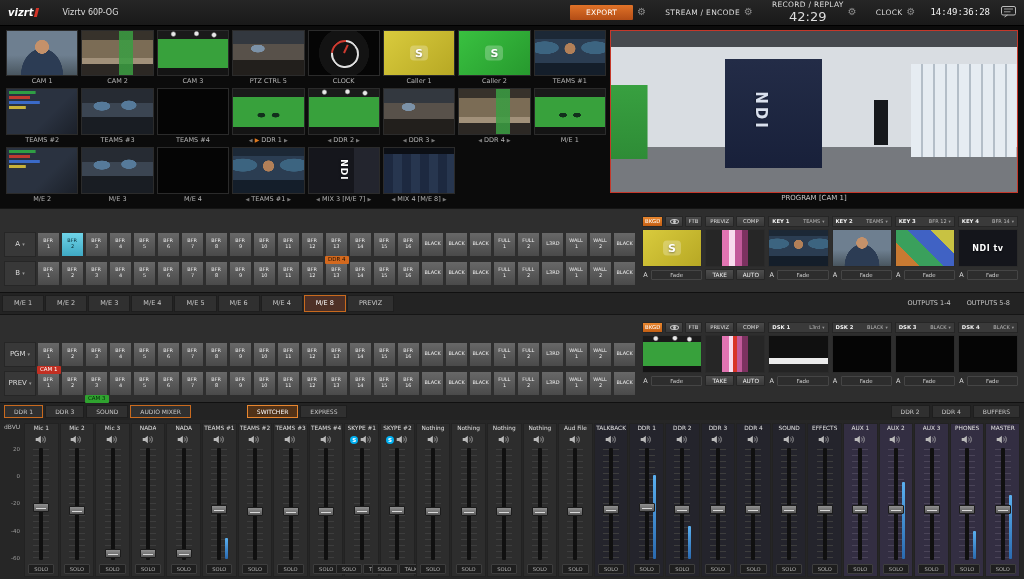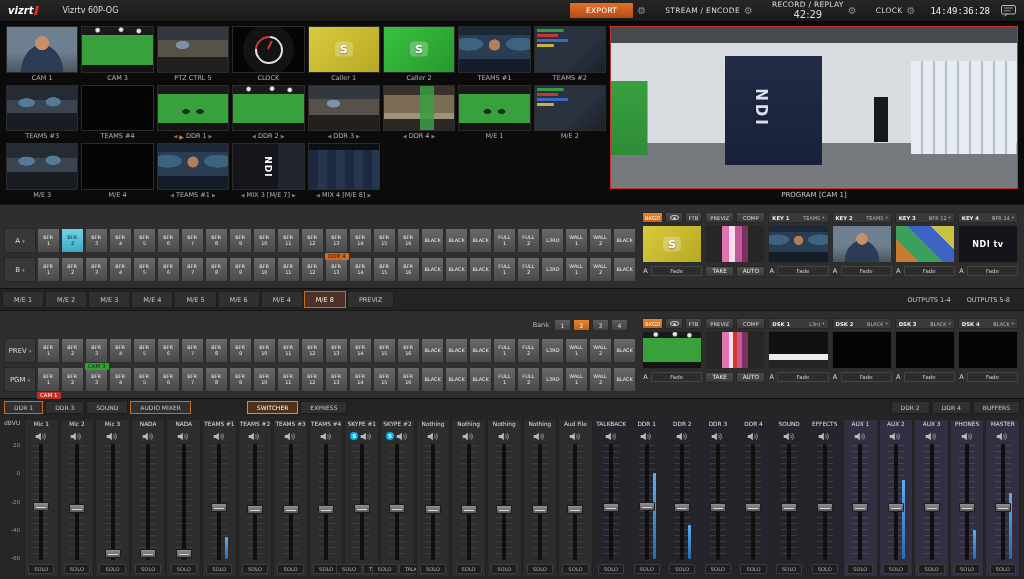--- a/index.html
+++ b/index.html
@@ -11,21 +11,21 @@
 
 .topbar{flex:0 0 22px;display:flex;align-items:center;background:linear-gradient(#262626,#191919);padding:0 8px;gap:10px;border-bottom:1px solid #000}
 .logo{font-size:10px;font-weight:bold;color:#fff;font-style:italic;display:flex;align-items:center;gap:2px}
 .logo-mark{width:3px;height:9px;background:#d23327;display:inline-block;transform:skewX(-14deg)}
 .title{font-size:8px;color:#ddd;margin-left:14px}
 .tb-right{margin-left:auto;display:flex;align-items:center;gap:11px}
 .tb-group{display:flex;align-items:center;gap:4px;padding:0 4px}
 .export-btn{background:linear-gradient(#e07228,#b34d16);color:#fff;font-size:7.5px;padding:3px 16px;border-radius:1px;letter-spacing:.3px}
 .tb-text{font-size:7.5px;color:#ddd;letter-spacing:.3px;cursor:pointer;white-space:nowrap}
 .tb-col{display:flex;flex-direction:column;align-items:center;line-height:1.2}
-.tb-time{font-size:10px;color:#ddd}
+.tb-time{font-size:13px;color:#ddd}
 .gear{font-size:10px;color:#8a8a8a;cursor:pointer;line-height:1}
 .tb-clock{font-size:9px;color:#f2f2f2;font-family:"DejaVu Sans Mono",monospace}
 .msg-icon{display:flex;align-items:center;cursor:pointer}
 
 
 .thumb{position:relative;overflow:hidden;background:#000;border:1px solid #2b2b2b;min-height:0}
 .vlogo{position:absolute;left:50%;top:50%;transform:translate(-50%,-50%);color:#fff;font-weight:bold;font-size:12px;text-shadow:0 1px 2px rgba(0,0,0,.4);white-space:nowrap}
 .vlogo-skype{background:rgba(255,255,255,.25);border-radius:4px;padding:1px 5px;font-size:11px}
 .vlogo-ndi{transform:translate(-50%,-50%) rotate(90deg);font-size:9px;letter-spacing:1px}
 .vlogo-nditv{font-size:8px;letter-spacing:.5px}
@@ -186,20 +186,26 @@
 
   <section class="monitors">
     <div class="mon-grid">
         <div class="mon-cell">
           <div class="thumb kind-person"></div>
           <div class="mon-label">
             <span>CAM 1</span>
           </div>
         </div>
         <div class="mon-cell">
+          <div class="thumb kind-studio"></div>
+          <div class="mon-label">
+            <span>CAM 2</span>
+          </div>
+        </div>
+        <div class="mon-cell">
           <div class="thumb kind-greenscreen"></div>
           <div class="mon-label">
             <span>CAM 3</span>
           </div>
         </div>
         <div class="mon-cell">
           <div class="thumb kind-controlroom2"></div>
           <div class="mon-label">
             <span>PTZ CTRL 5</span>
           </div>
@@ -642,146 +648,139 @@
       <div class="me-tab active">M/E 8</div>
       <div class="me-tab">PREVIZ</div>
       <div class="me-right">
         <span class="me-out">OUTPUTS 1-4</span>
         <span class="me-out">OUTPUTS 5-8</span>
       </div>
     </nav>
 
   <section class="switcher" id="sw2">
     <div class="sw-left">
-        <div class="bank-row">
-          <span class="bank-label">Bank</span>
-          <button class="bank-btn">1</button>
-          <button class="bank-btn active">2</button>
-          <button class="bank-btn">3</button>
-          <button class="bank-btn">4</button>
+        <div class="bus-row">
+          <div class="row-label">
+            <span>PGM</span>
+            <span class="caret">▾</span>
+          </div>
+          <button class="src-btn">
+            <span class="bt">BFR</span>
+            <span class="bb">1</span>
+            <span class="chip chip-red">CAM 1</span>
+          </button>
+          <button class="src-btn">
+            <span class="bt">BFR</span>
+            <span class="bb">2</span>
+          </button>
+          <button class="src-btn">
+            <span class="bt">BFR</span>
+            <span class="bb">3</span>
+          </button>
+          <button class="src-btn">
+            <span class="bt">BFR</span>
+            <span class="bb">4</span>
+          </button>
+          <button class="src-btn">
+            <span class="bt">BFR</span>
+            <span class="bb">5</span>
+          </button>
+          <button class="src-btn">
+            <span class="bt">BFR</span>
+            <span class="bb">6</span>
+          </button>
+          <button class="src-btn">
+            <span class="bt">BFR</span>
+            <span class="bb">7</span>
+          </button>
+          <button class="src-btn">
+            <span class="bt">BFR</span>
+            <span class="bb">8</span>
+          </button>
+          <button class="src-btn">
+            <span class="bt">BFR</span>
+            <span class="bb">9</span>
+          </button>
+          <button class="src-btn">
+            <span class="bt">BFR</span>
+            <span class="bb">10</span>
+          </button>
+          <button class="src-btn">
+            <span class="bt">BFR</span>
+            <span class="bb">11</span>
+          </button>
+          <button class="src-btn">
+            <span class="bt">BFR</span>
+            <span class="bb">12</span>
+          </button>
+          <button class="src-btn">
+            <span class="bt">BFR</span>
+            <span class="bb">13</span>
+          </button>
+          <button class="src-btn">
+            <span class="bt">BFR</span>
+            <span class="bb">14</span>
+          </button>
+          <button class="src-btn">
+            <span class="bt">BFR</span>
+            <span class="bb">15</span>
+          </button>
+          <button class="src-btn">
+            <span class="bt">BFR</span>
+            <span class="bb">16</span>
+          </button>
+          <button class="src-btn">
+            <span class="bt">BLACK</span>
+          </button>
+          <button class="src-btn">
+            <span class="bt">BLACK</span>
+          </button>
+          <button class="src-btn">
+            <span class="bt">BLACK</span>
+          </button>
+          <button class="src-btn">
+            <span class="bt">FULL</span>
+            <span class="bb">1</span>
+          </button>
+          <button class="src-btn">
+            <span class="bt">FULL</span>
+            <span class="bb">2</span>
+          </button>
+          <button class="src-btn">
+            <span class="bt">L3RD</span>
+          </button>
+          <button class="src-btn">
+            <span class="bt">WALL</span>
+            <span class="bb">1</span>
+          </button>
+          <button class="src-btn">
+            <span class="bt">WALL</span>
+            <span class="bb">2</span>
+          </button>
+          <button class="src-btn">
+            <span class="bt">BLACK</span>
+          </button>
         </div>
         <div class="bus-row">
           <div class="row-label">
             <span>PREV</span>
             <span class="caret">▾</span>
           </div>
           <button class="src-btn">
             <span class="bt">BFR</span>
             <span class="bb">1</span>
           </button>
           <button class="src-btn">
             <span class="bt">BFR</span>
             <span class="bb">2</span>
           </button>
           <button class="src-btn">
             <span class="bt">BFR</span>
             <span class="bb">3</span>
             <span class="chip chip-green">CAM 3</span>
-          </button>
-          <button class="src-btn">
-            <span class="bt">BFR</span>
-            <span class="bb">4</span>
-          </button>
-          <button class="src-btn">
-            <span class="bt">BFR</span>
-            <span class="bb">5</span>
-          </button>
-          <button class="src-btn">
-            <span class="bt">BFR</span>
-            <span class="bb">6</span>
-          </button>
-          <button class="src-btn">
-            <span class="bt">BFR</span>
-            <span class="bb">7</span>
-          </button>
-          <button class="src-btn">
-            <span class="bt">BFR</span>
-            <span class="bb">8</span>
-          </button>
-          <button class="src-btn">
-            <span class="bt">BFR</span>
-            <span class="bb">9</span>
-          </button>
-          <button class="src-btn">
-            <span class="bt">BFR</span>
-            <span class="bb">10</span>
-          </button>
-          <button class="src-btn">
-            <span class="bt">BFR</span>
-            <span class="bb">11</span>
-          </button>
-          <button class="src-btn">
-            <span class="bt">BFR</span>
-            <span class="bb">12</span>
-          </button>
-          <button class="src-btn">
-            <span class="bt">BFR</span>
-            <span class="bb">13</span>
-          </button>
-          <button class="src-btn">
-            <span class="bt">BFR</span>
-            <span class="bb">14</span>
-          </button>
-          <button class="src-btn">
-            <span class="bt">BFR</span>
-            <span class="bb">15</span>
-          </button>
-          <button class="src-btn">
-            <span class="bt">BFR</span>
-            <span class="bb">16</span>
-          </button>
-          <button class="src-btn">
-            <span class="bt">BLACK</span>
-          </button>
-          <button class="src-btn">
-            <span class="bt">BLACK</span>
-          </button>
-          <button class="src-btn">
-            <span class="bt">BLACK</span>
-          </button>
-          <button class="src-btn">
-            <span class="bt">FULL</span>
-            <span class="bb">1</span>
-          </button>
-          <button class="src-btn">
-            <span class="bt">FULL</span>
-            <span class="bb">2</span>
-          </button>
-          <button class="src-btn">
-            <span class="bt">L3RD</span>
-          </button>
-          <button class="src-btn">
-            <span class="bt">WALL</span>
-            <span class="bb">1</span>
-          </button>
-          <button class="src-btn">
-            <span class="bt">WALL</span>
-            <span class="bb">2</span>
-          </button>
-          <button class="src-btn">
-            <span class="bt">BLACK</span>
-          </button>
-        </div>
-        <div class="bus-row">
-          <div class="row-label">
-            <span>PGM</span>
-            <span class="caret">▾</span>
-          </div>
-          <button class="src-btn">
-            <span class="bt">BFR</span>
-            <span class="bb">1</span>
-            <span class="chip chip-red">CAM 1</span>
-          </button>
-          <button class="src-btn">
-            <span class="bt">BFR</span>
-            <span class="bb">2</span>
-          </button>
-          <button class="src-btn">
-            <span class="bt">BFR</span>
-            <span class="bb">3</span>
           </button>
           <button class="src-btn">
             <span class="bt">BFR</span>
             <span class="bb">4</span>
           </button>
           <button class="src-btn">
             <span class="bt">BFR</span>
             <span class="bb">5</span>
           </button>
           <button class="src-btn">

